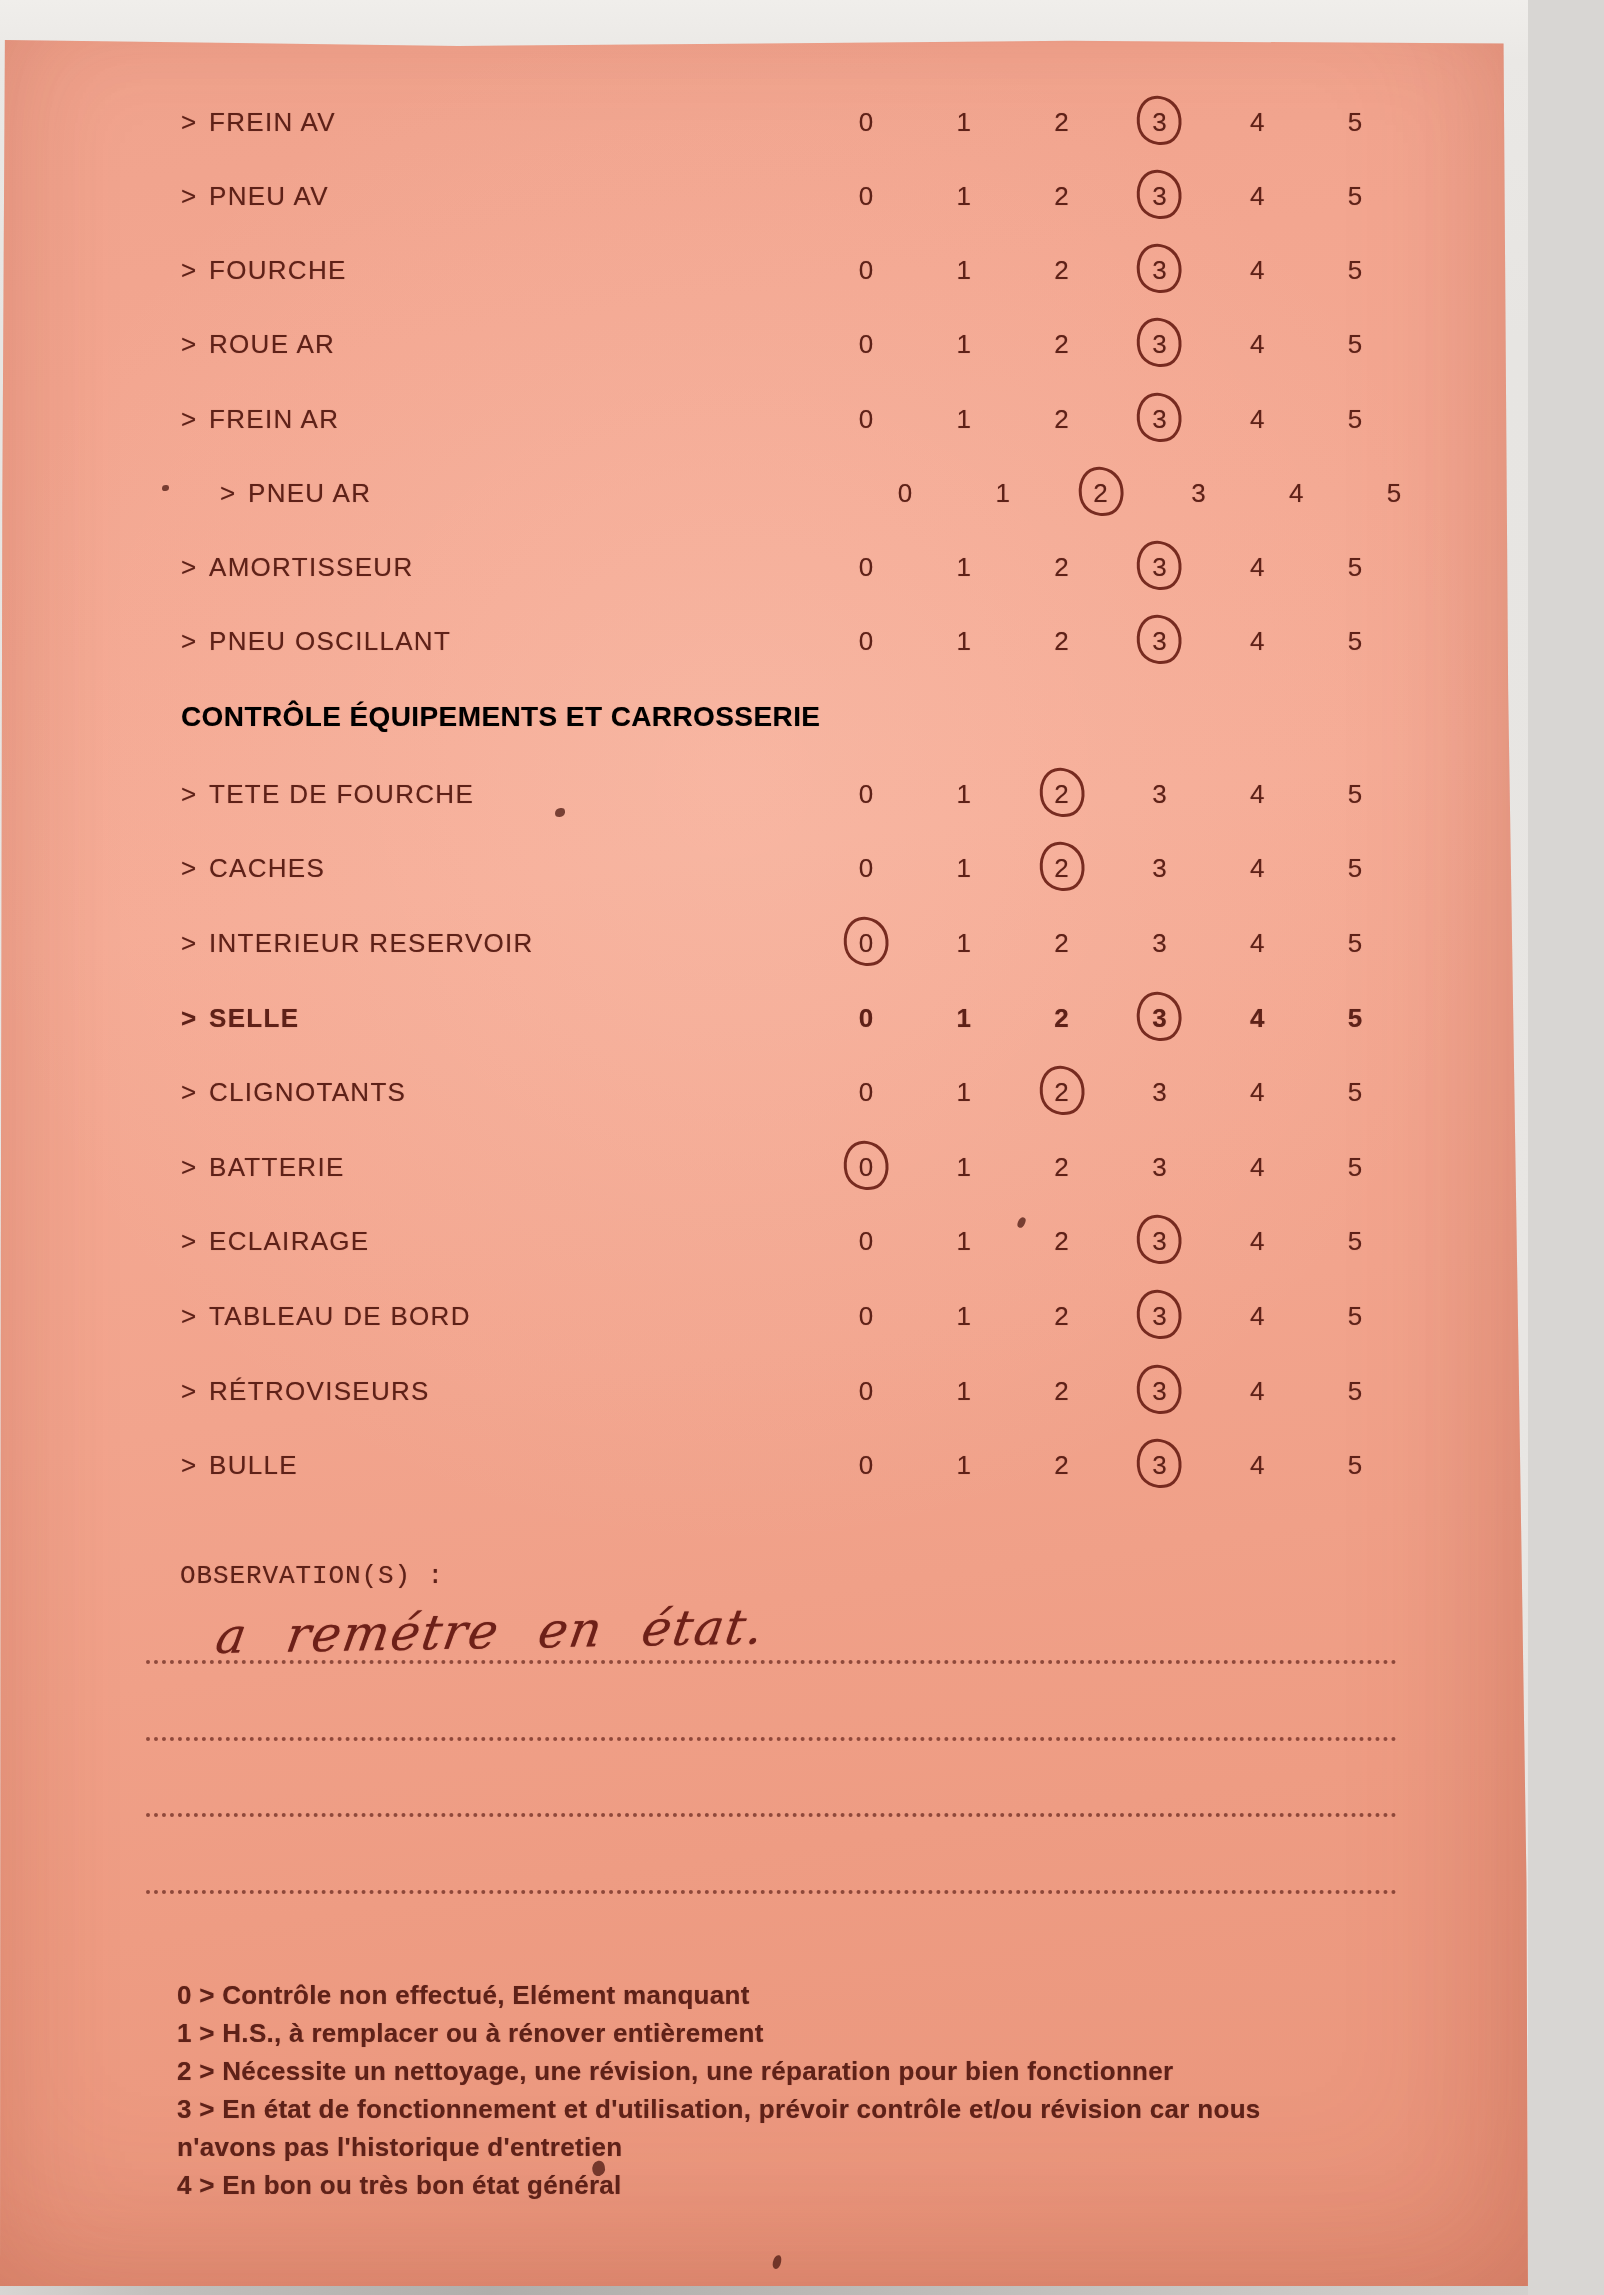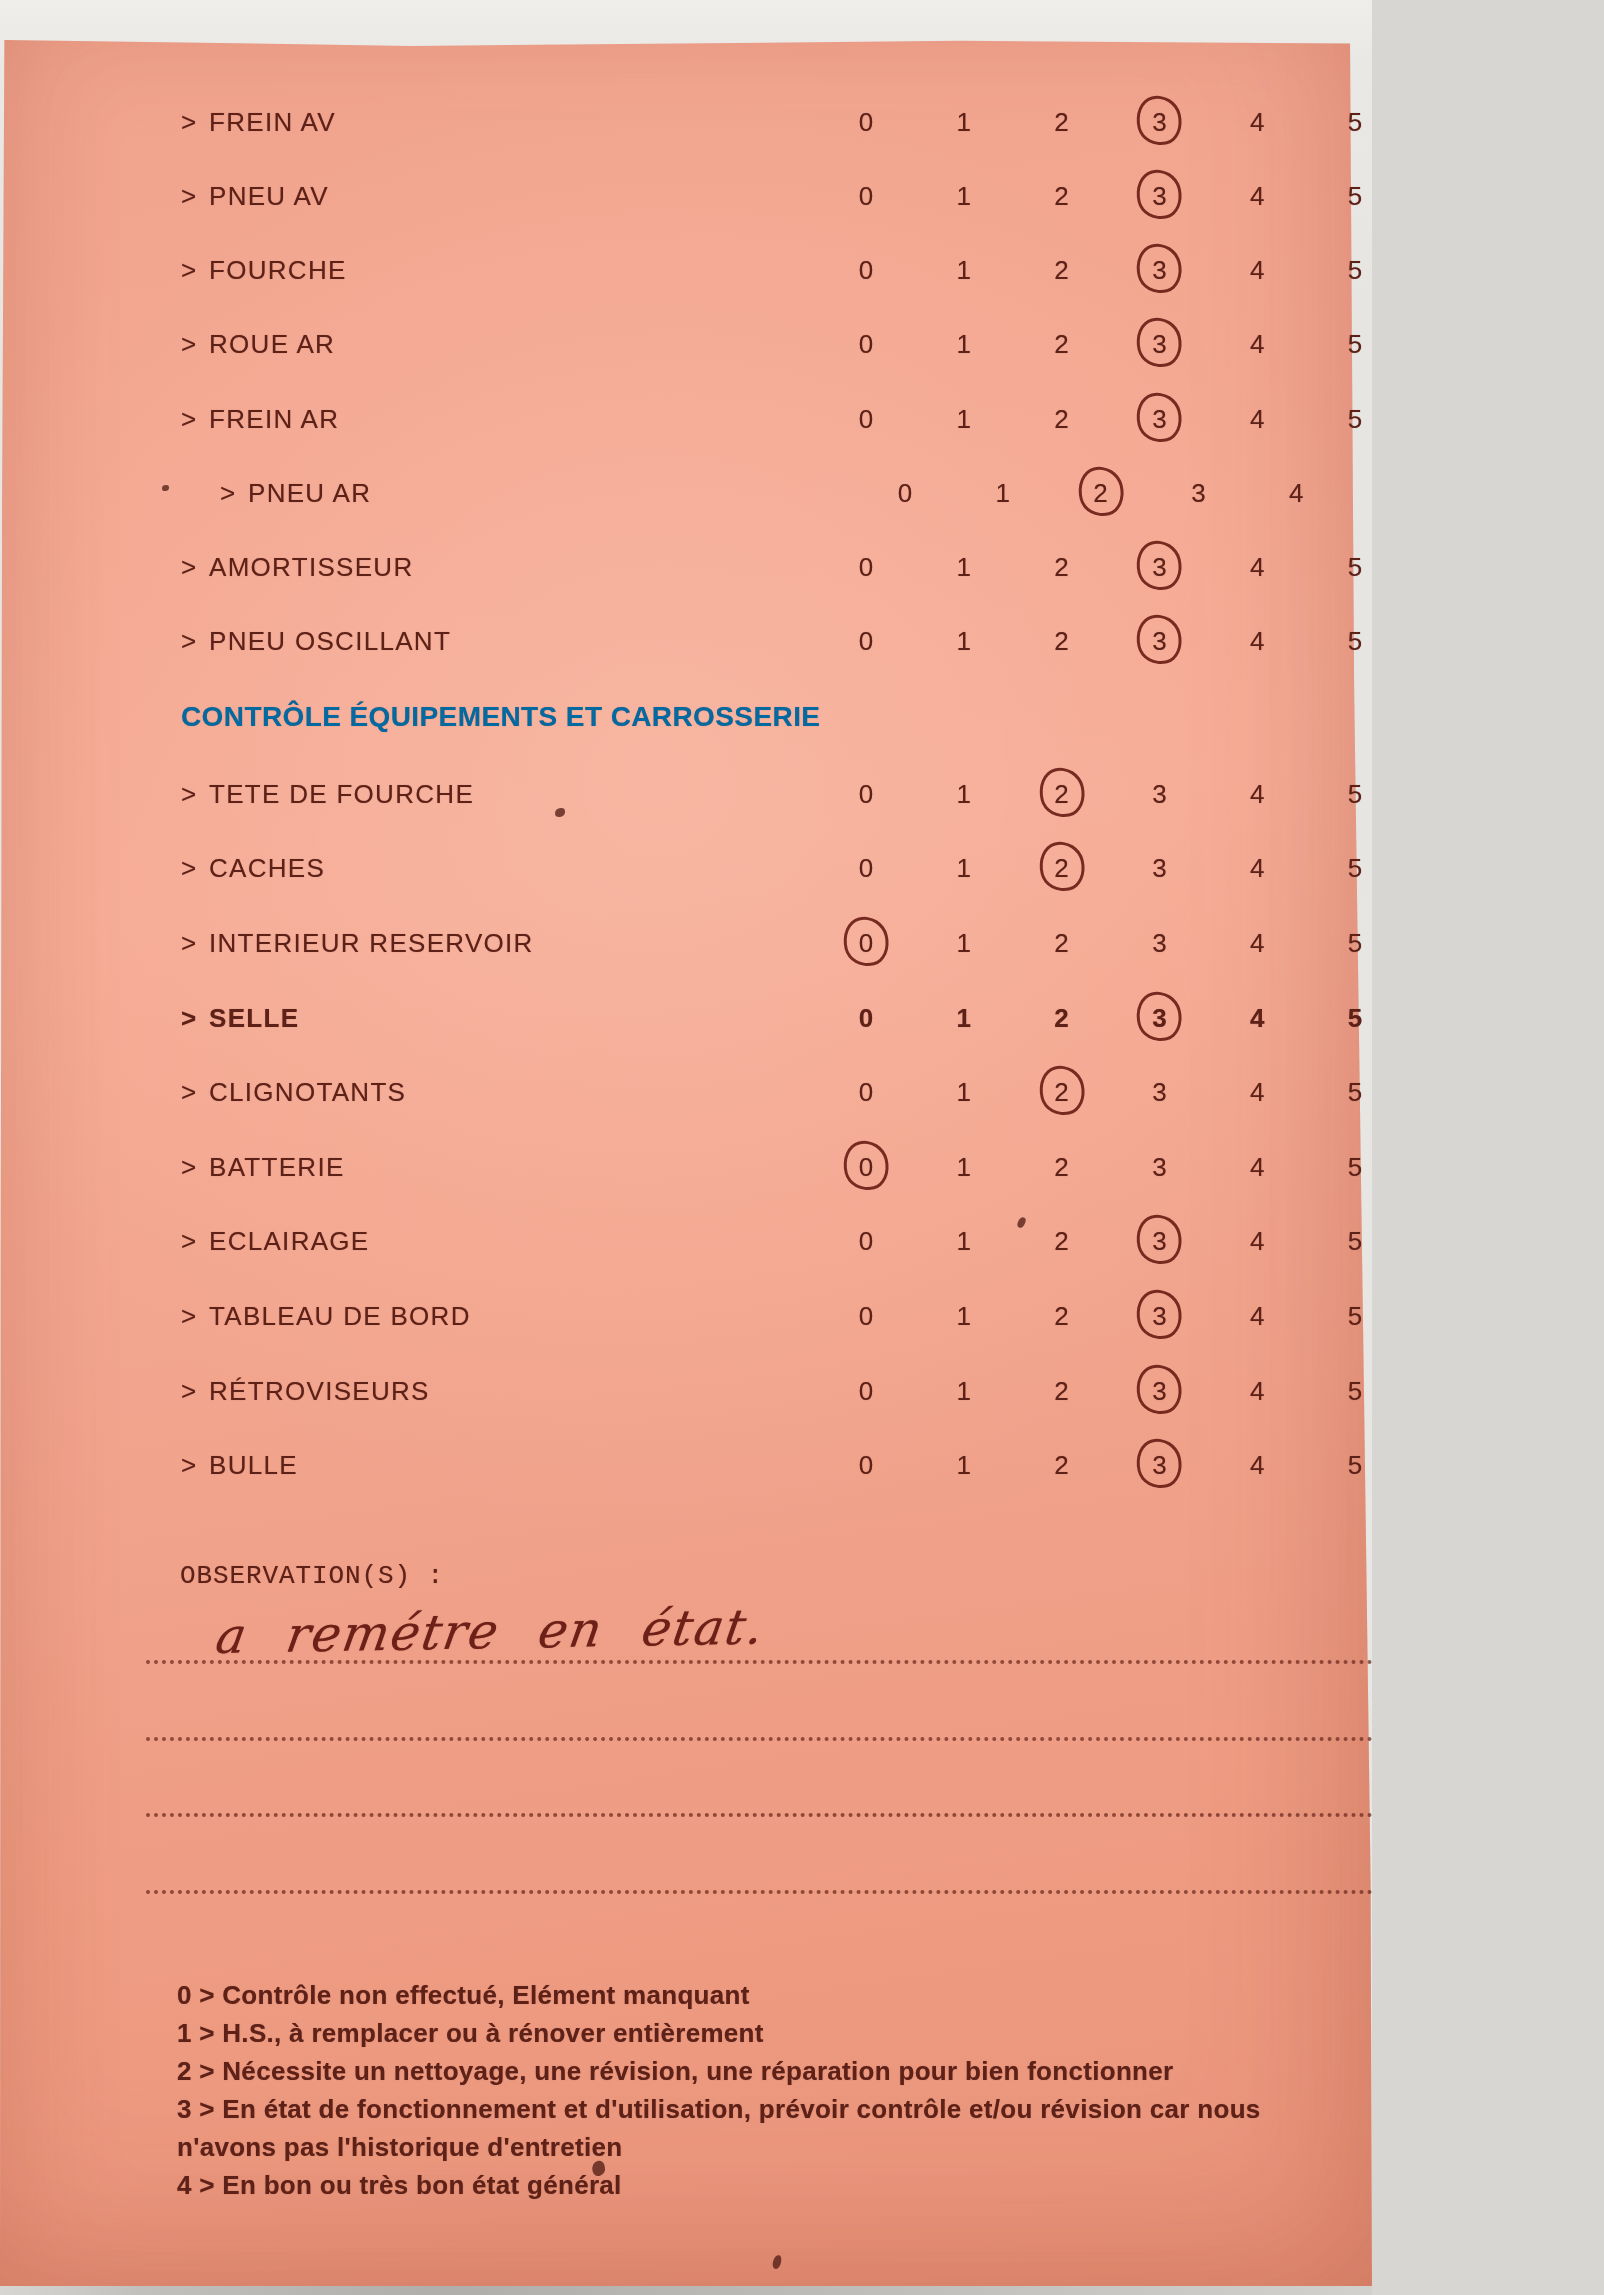--- a/index.html
+++ b/index.html
@@ -3,21 +3,21 @@
 <meta charset="utf-8">
 <style>
   :root{
     --paper:#f2a28b;
     --ink:#5e2118;
     --pen:#6b1f16;
     --bg:#e8e6e3;
   }
   html,body{margin:0;padding:0;background:#d8d6d3;}
   .scan{
-    position:relative;width:1372px;height:2295px;overflow:hidden;
+    position:relative;width:1528px;height:2295px;overflow:hidden;
     font-family:"Liberation Sans","DejaVu Sans",sans-serif;
     -webkit-font-smoothing:antialiased;
   }
   .scan-bg{
     position:absolute;inset:0;z-index:0;
     background:linear-gradient(180deg,#f0eeeb 0px,#eae8e5 60px,#e7e5e2 340px,#e9e7e4 100%);
   }
   .paper{
     position:absolute;inset:0;z-index:1;
     background:
@@ -35,21 +35,21 @@
   .cell > span{position:relative;display:inline-block;}
   .circled::before{
     content:"";position:absolute;left:50%;top:50%;width:39px;height:44px;
     transform:translate(-50%,-53%) rotate(-14deg);
     border:3px solid var(--pen);
     border-radius:47% 53% 45% 55% / 55% 48% 52% 45%;
     opacity:.92;
   }
   .section-title{
     position:absolute;left:181px;top:695px;margin:0;height:44px;line-height:44px;
-    font-size:28px;font-weight:700;letter-spacing:0.4px;color:#0369a1;
+    font-size:28px;font-weight:700;letter-spacing:0.4px;color:#000000;
   }
   .obs-label{position:absolute;left:180px;top:1554px;height:44px;line-height:44px;font-size:26px;letter-spacing:0.9px;font-family:Liberation Mono, monospace;}
   .dotline{position:absolute;left:146px;width:1251px;height:0;border-bottom:4.3px dotted rgba(105,40,30,.72);}
   .handwriting{
     position:absolute;left:66px;bottom:-5.1px;
     font-family:"DejaVu Serif","Liberation Serif",serif;font-style:italic;
     font-size:49px;color:#6d2018;white-space:nowrap;
     transform:skewX(-10deg) rotate(-1deg);transform-origin:left bottom;
     word-spacing:22px;letter-spacing:1.7px;text-shadow:0 0 0.9px rgba(109,32,24,.6);
   }

